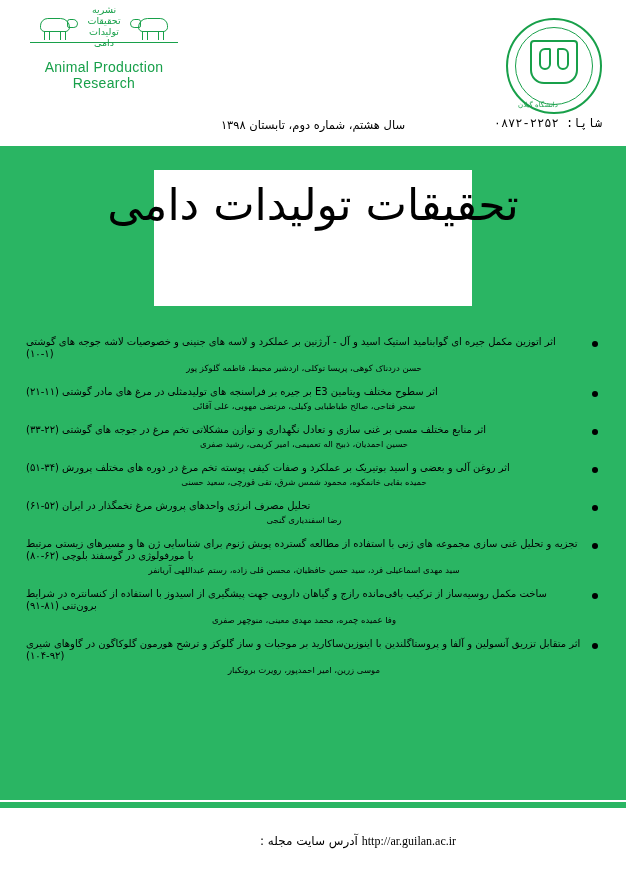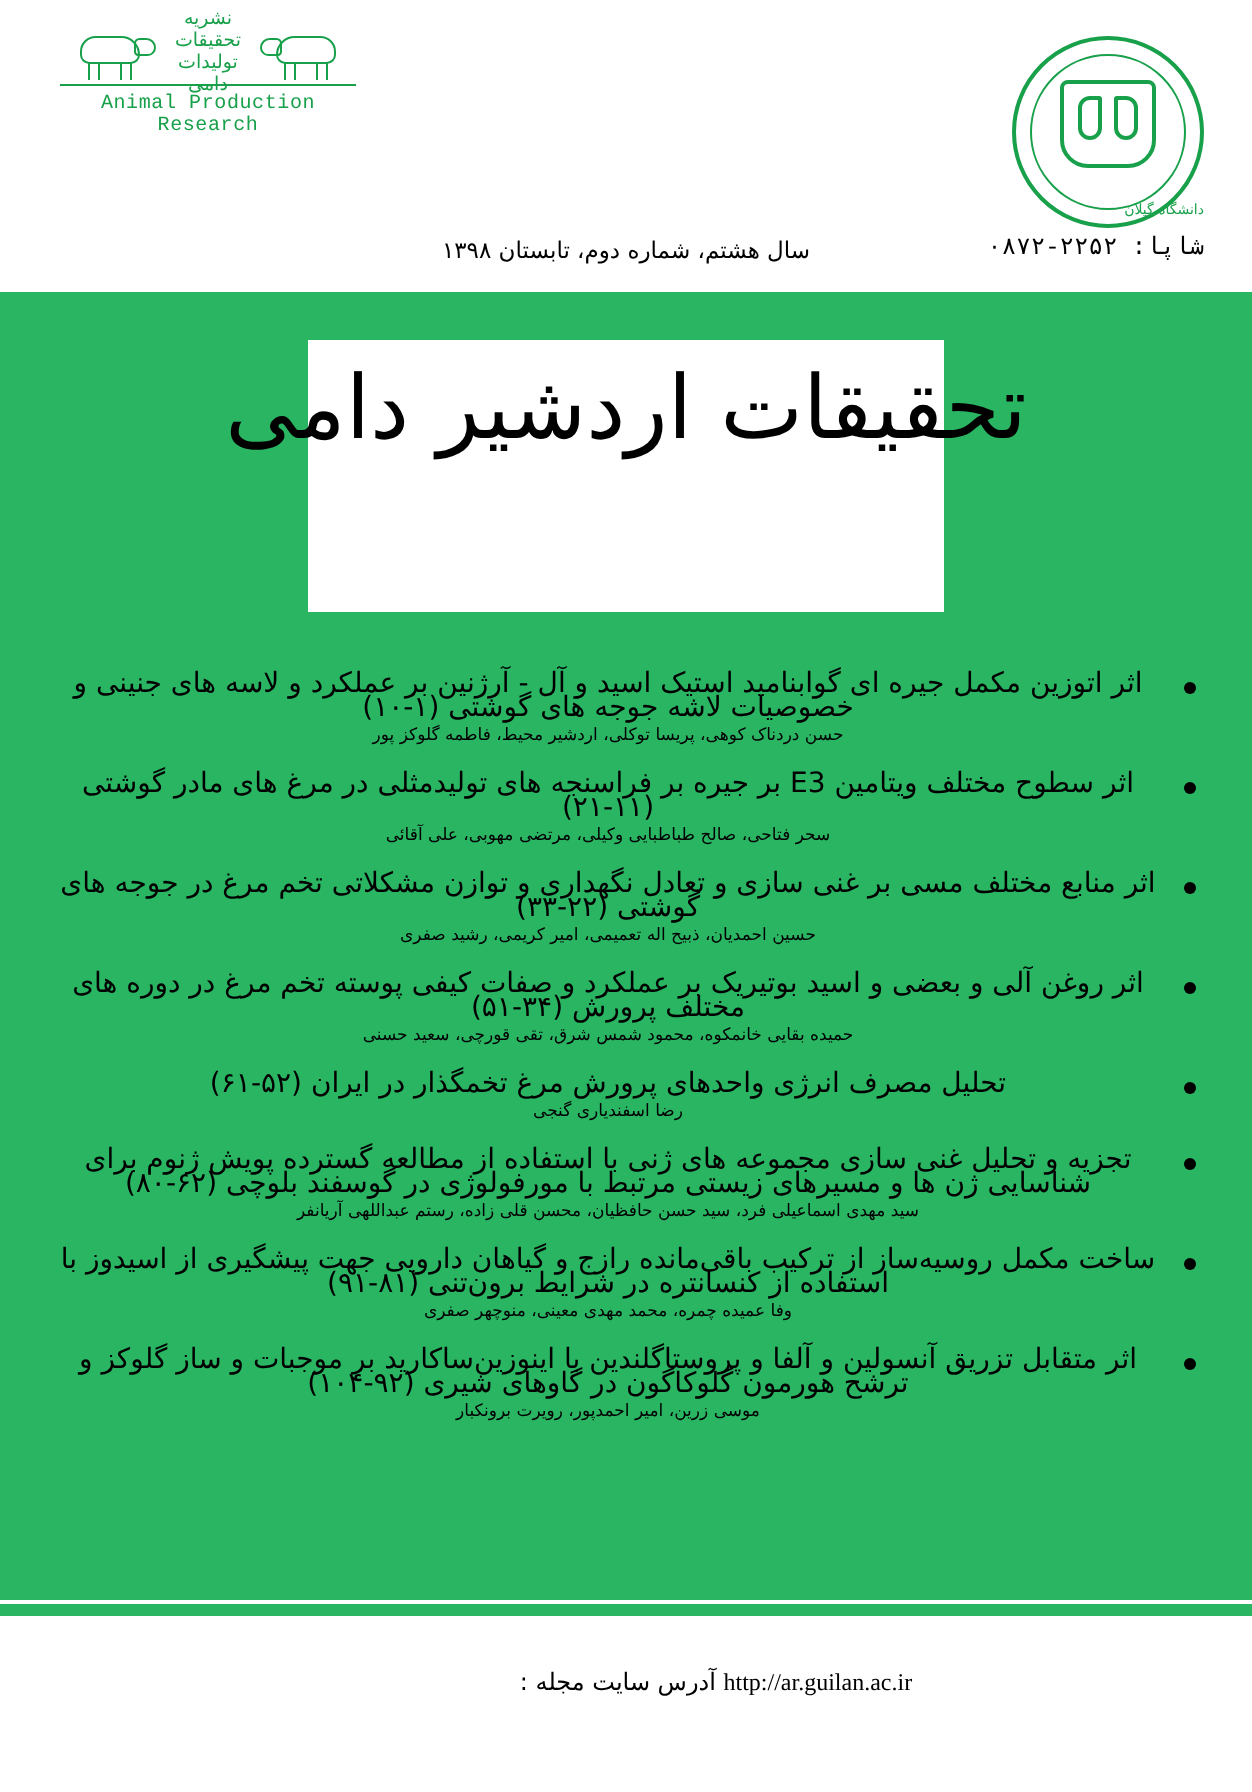--- a/index.html
+++ b/index.html
@@ -85,23 +85,23 @@
     right: 7px;
     width: 12px;
     height: 22px;
     border: 2px solid #18a04a;
     border-radius: 2px 8px 8px 8px;
     box-sizing: border-box;
   }
   .uni-logo .uni-text {
     position: absolute;
     bottom: 5px;
-    left: 0;
+    left: 12px;
     width: 100%;
-    text-align: right;
+    text-align: left;
     font-size: 7px;
     color: #18a04a;
     letter-spacing: 0.5px;
   }
 
   .journal-logo {
     position: absolute;
     top: 0;
     left: 24px;
     width: 160px;
@@ -158,24 +158,24 @@
     position: absolute;
     top: 4px;
     left: 0;
     width: 100%;
     font-size: 9.5px;
     line-height: 11px;
     color: #18a04a;
     font-family: "DejaVu Sans", sans-serif;
   }
   .journal-logo .en-title {
-    margin-top: 4px;
-    font-size: 10px;
+    margin-top: 16px;
+    font-size: 14px;
     color: #18a04a;
-    font-family: Liberation Mono, monospace;
+    font-family: Liberation Sans, sans-serif;
     letter-spacing: 0.3px;
   }
 
   .issue-line {
     position: absolute;
     top: 118px;
     left: 0;
     width: 626px;
     text-align: center;
     font-size: 11.5px;
@@ -242,24 +242,24 @@
   .toc-entry .bullet {
     position: absolute;
     right: 2px;
     top: 5px;
     width: 6px;
     height: 6px;
     border-radius: 50%;
     background: #000;
   }
   .toc-title {
-    font-size: 14px;
+    font-size: 10px;
     line-height: 12px;
     color: #000;
-    text-align: center;
+    text-align: left;
     direction: rtl;
   }
   .toc-authors {
     font-size: 8.5px;
     line-height: 12px;
     color: #000;
     text-align: center;
     direction: rtl;
     margin-top: 2px;
   }
@@ -339,21 +339,21 @@
       </div>
       <div class="en-title">Animal Production Research</div>
     </div>
 
     <div class="issue-line">سال هشتم، شماره دوم، تابستان ۱۳۹۸</div>
     <div class="issn">شاپا: ۲۲۵۲-۰۸۷۲</div>
   </div>
 
   <div class="green">
     <div class="white-card"></div>
-    <div class="main-title">تحقیقات اردشیر دامی</div>
+    <div class="main-title">تحقیقات تولیدات دامی</div>
 
     <div class="toc">
 
       <div class="toc-entry">
         <span class="bullet"></span>
         <div class="toc-title">اثر اتوزین مکمل جیره ای گوابنامید استیک اسید و آل - آرژنین بر عملکرد و لاسه های جنینی و خصوصیات لاشه جوجه های گوشتی (۱-۱۰)</div>
         <div class="toc-authors">حسن دردناک کوهی، پریسا توکلی، اردشیر محیط، فاطمه گلوکز پور</div>
       </div>
 
       <div class="toc-entry">

